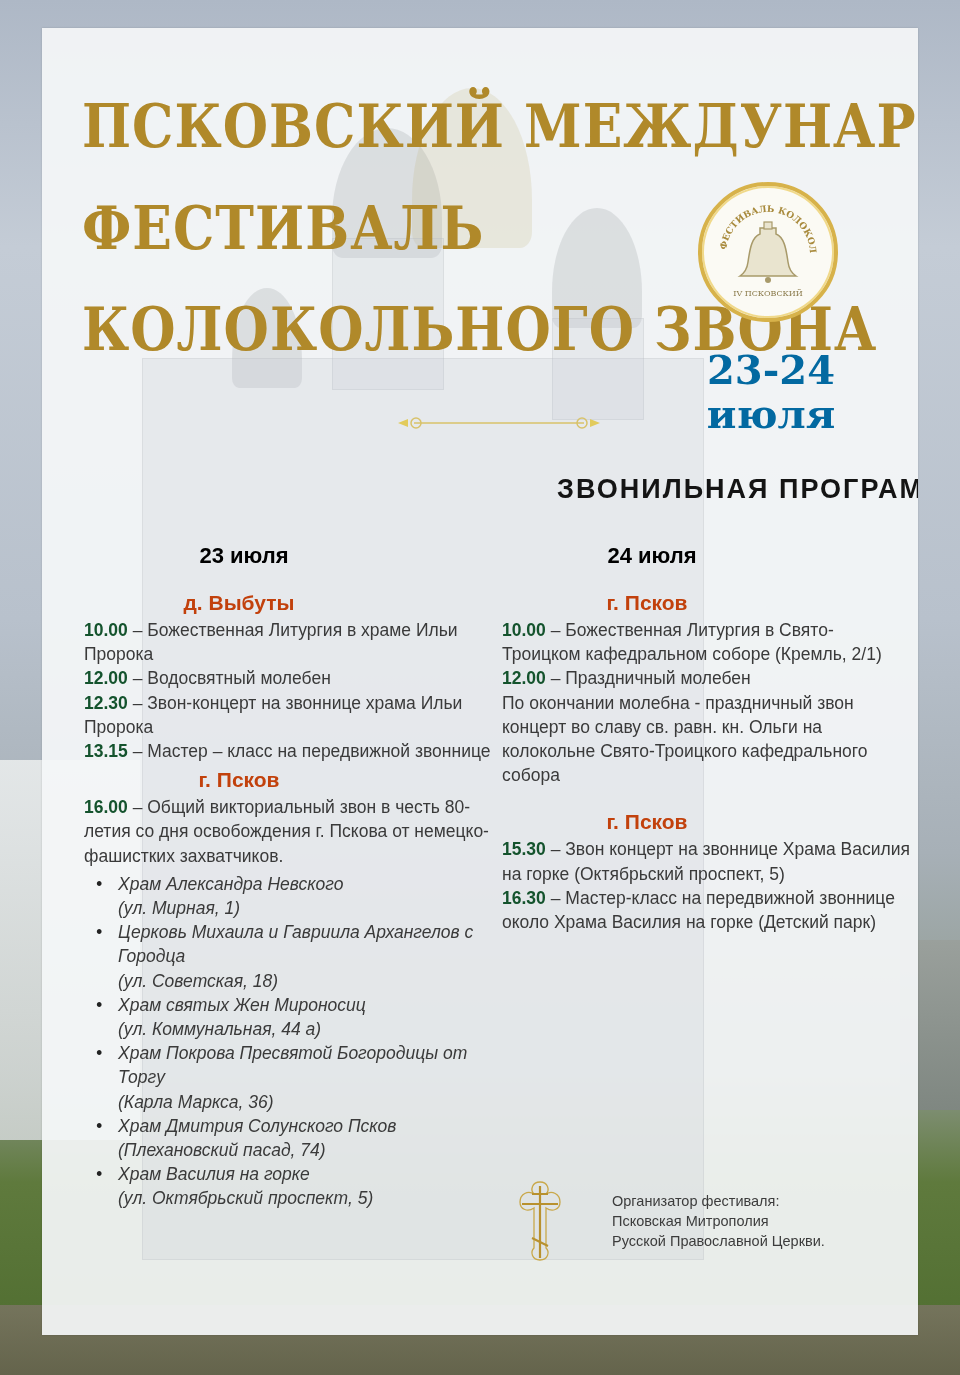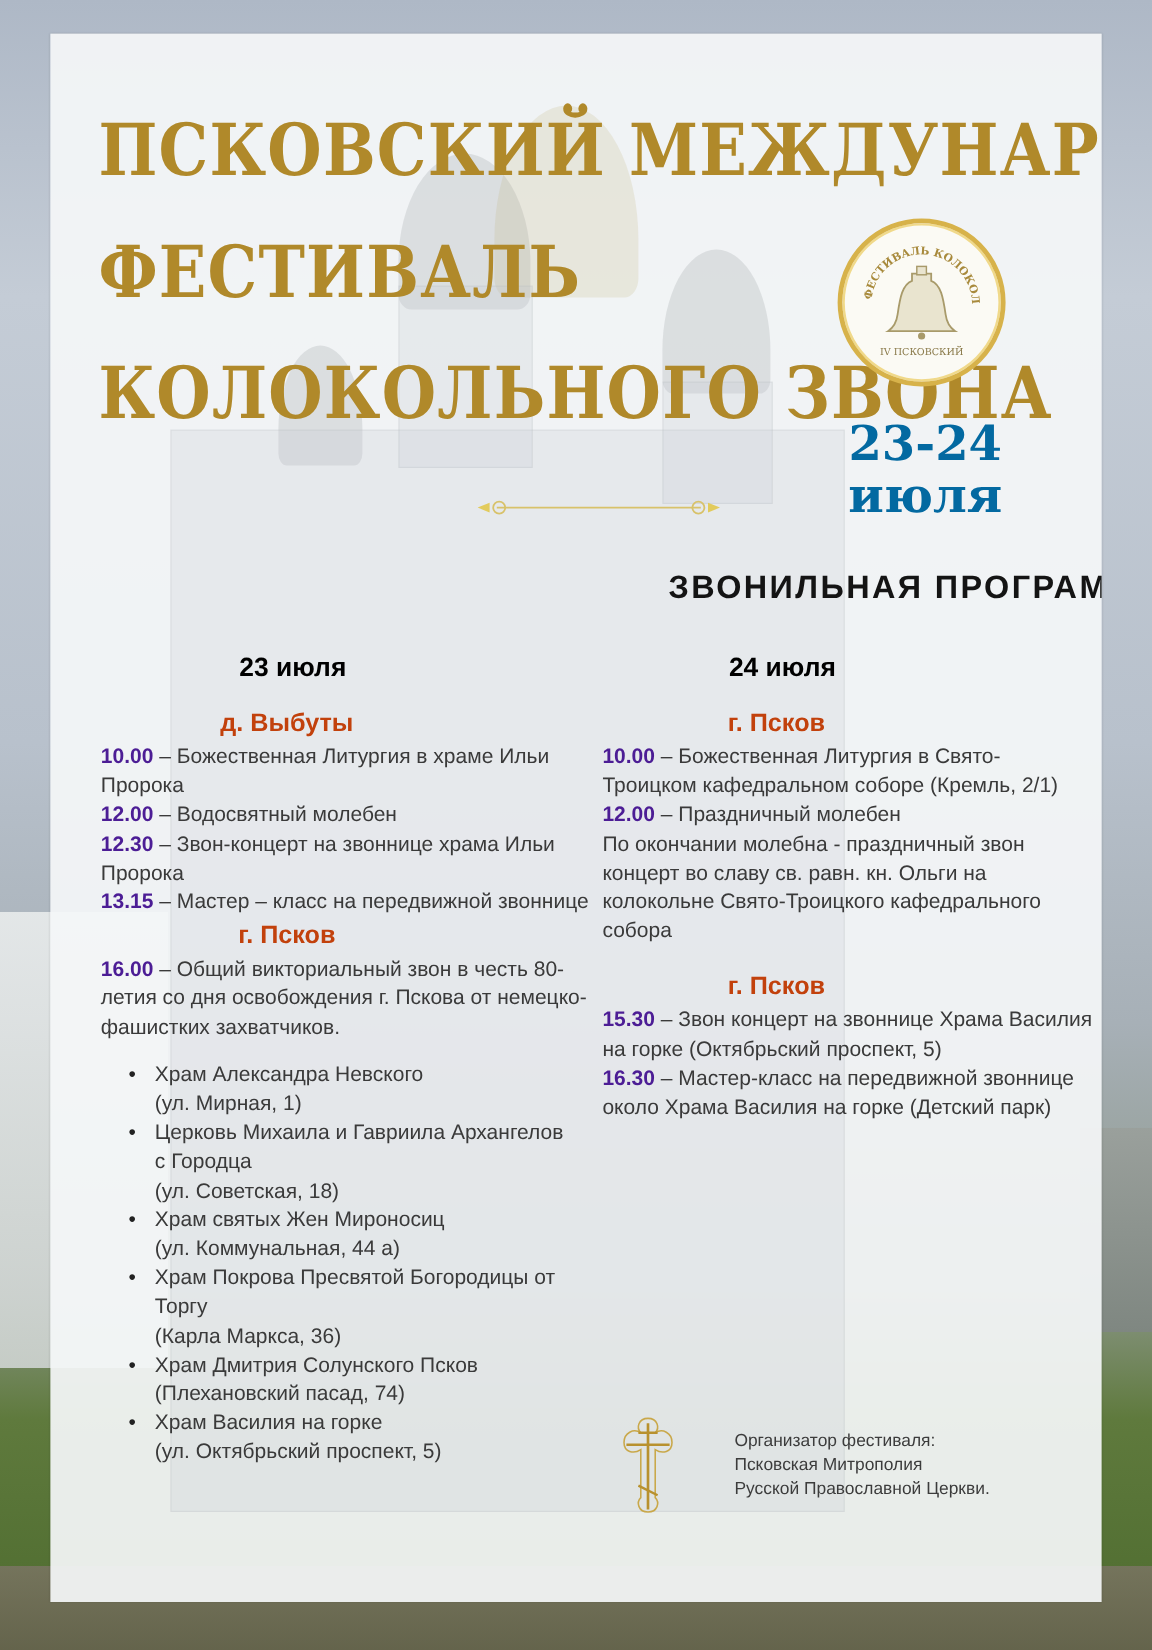--- a/index.html
+++ b/index.html
@@ -21,22 +21,22 @@
   .prog-title{position:absolute;left:0;width:928px;top:446px;text-align:right;font-family:Liberation Sans, sans-serif;font-weight:bold;font-size:27px;letter-spacing:2px;color:#141414;text-transform:uppercase;}
   .col{position:absolute;color:#3a3a3a;font-size:17.5px;line-height:24.2px;}
   .col-l{left:42px;top:510px;width:410px;}
   .col-r{left:460px;top:510px;width:410px;}
   .day{font-weight:bold;font-size:22px;color:#000000;text-align:center;height:50px;line-height:36px;}
   .col-l .day{width:320px;}
   .col-r .day{width:300px;}
   .place{font-weight:bold;font-size:21px;color:#c2410c;text-align:center;line-height:30px;}
   .col-l .place{width:310px;}
   .col-r .place{width:290px;}
-  .ev b{color:#4c1d95;}
-  ul{margin:15px;padding:0 0 0 30px;list-style:none;}
+  .ev b{color:#14532d;}
+  ul{margin:4px;padding:0 0 0 30px;list-style:none;font-style:italic;}
   ul li{position:relative;}
   ul li:before{content:"•";position:absolute;left:-22px;top:0;color:#222;}
   .partner{position:absolute;left:460px;width:400px;display:flex;align-items:center;}
   .partner .txt{font-size:14.5px;line-height:20px;color:#3c3c3c;margin-left:34px;}
   .crest{width:76px;height:76px;}
   .cross{width:76px;height:86px;}
 </style>
 </head>
 <body>
 

